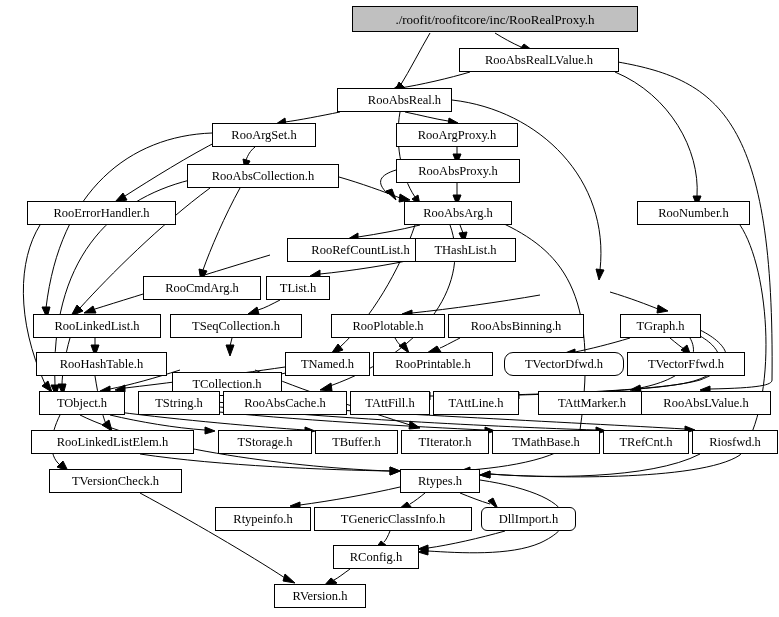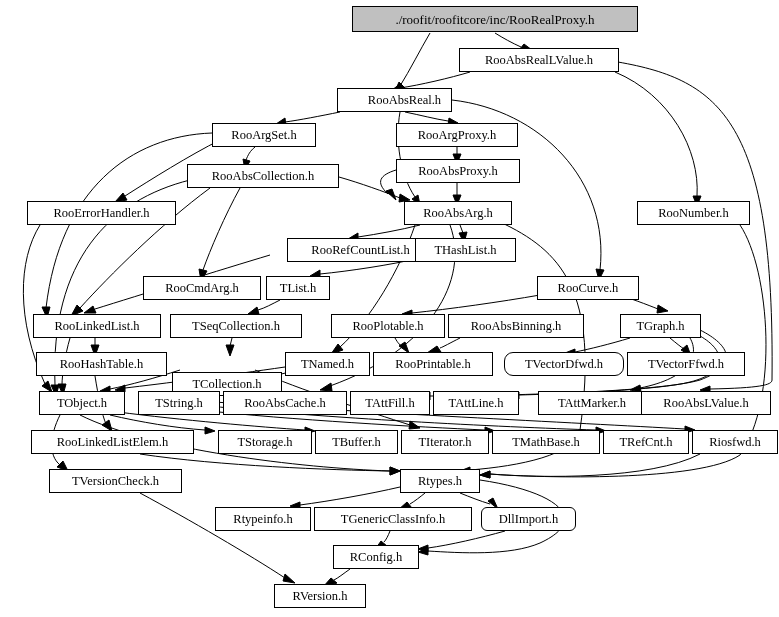--- a/index.html
+++ b/index.html
@@ -258,21 +258,20 @@
   <div class="node" style="left:396px;top:123px;width:122px;height:24px;">RooArgProxy.h</div>
   <div class="node" style="left:187px;top:164px;width:152px;height:24px;">RooAbsCollection.h</div>
   <div class="node" style="left:396px;top:159px;width:124px;height:24px;">RooAbsProxy.h</div>
   <div class="node" style="left:27px;top:201px;width:149px;height:24px;">RooErrorHandler.h</div>
   <div class="node" style="left:404px;top:201px;width:108px;height:24px;">RooAbsArg.h</div>
   <div class="node" style="left:637px;top:201px;width:113px;height:24px;">RooNumber.h</div>
   <div class="node" style="left:264px;top:238px;width:147px;height:24px;margin-left:23px;">RooRefCountList.h</div>
   <div class="node" style="left:415px;top:238px;width:101px;height:24px;">THashList.h</div>
   <div class="node" style="left:143px;top:276px;width:118px;height:24px;">RooCmdArg.h</div>
   <div class="node" style="left:266px;top:276px;width:64px;height:24px;">TList.h</div>
-  <div class="node" style="left:537px;top:276px;width:102px;height:24px;">RooCurve.h</div>
   <div class="node" style="left:33px;top:314px;width:128px;height:24px;">RooLinkedList.h</div>
   <div class="node" style="left:170px;top:314px;width:132px;height:24px;">TSeqCollection.h</div>
   <div class="node" style="left:331px;top:314px;width:114px;height:24px;">RooPlotable.h</div>
   <div class="node" style="left:448px;top:314px;width:136px;height:24px;">RooAbsBinning.h</div>
   <div class="node" style="left:620px;top:314px;width:81px;height:24px;">TGraph.h</div>
   <div class="node" style="left:36px;top:352px;width:131px;height:24px;">RooHashTable.h</div>
   <div class="node" style="left:172px;top:352px;width:110px;height:24px;margin-top:20px;">TCollection.h</div>
   <div class="node" style="left:285px;top:352px;width:85px;height:24px;">TNamed.h</div>
   <div class="node" style="left:373px;top:352px;width:120px;height:24px;">RooPrintable.h</div>
   <div class="node" style="left:504px;top:352px;width:120px;height:24px;border-radius:9px;">TVectorDfwd.h</div>

